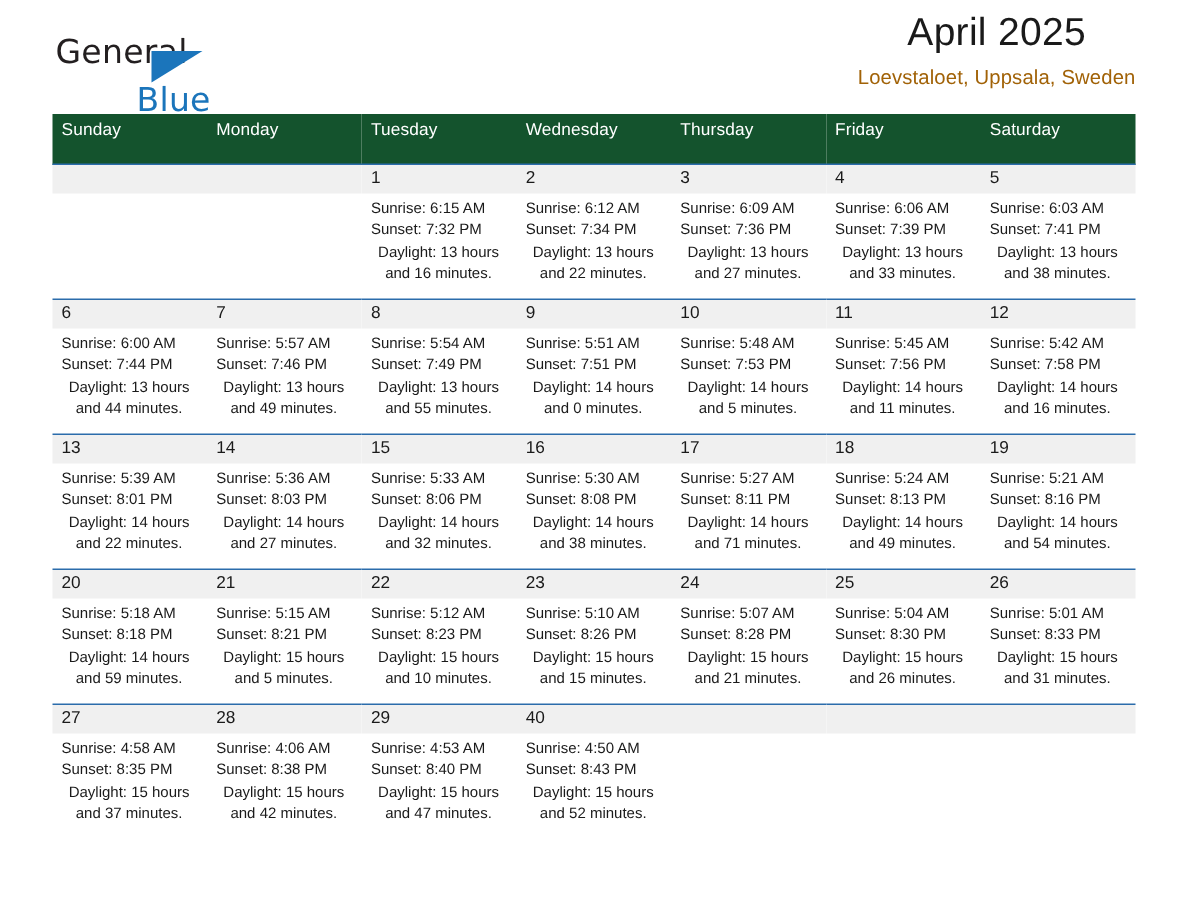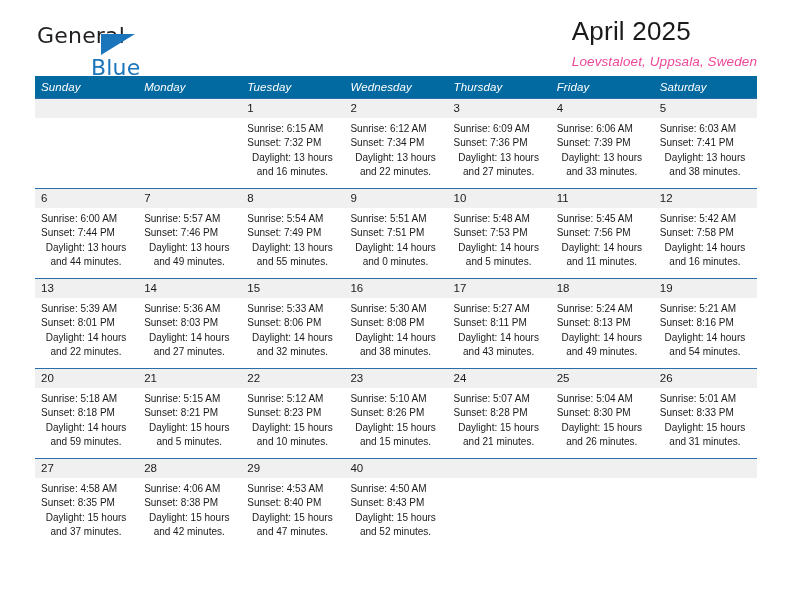--- a/index.html
+++ b/index.html
@@ -57,55 +57,53 @@
   .brand-triangle {
     position: absolute;
     left: 66px;
     top: 11px;
     width: 0;
     height: 0;
     border-left: 34px solid #1b75bb;
     border-bottom: 21px solid transparent;
   }
   .title-block {
-    text-align: left;
-    margin-top: 16px;
+    text-align: center;
+    margin-top: 6px;
   }
   .cal-title {
     font-size: 26px;
     font-weight: normal;
     color: #1a1a1a;
     line-height: 30px;
     letter-spacing: 0.2px;
   }
   .cal-subtitle {
     font-size: 13.5px;
-    color: #ec4899;
+    color: #a16207;
     line-height: 20px;
     margin-top: 6px;
     letter-spacing: 0.1px;
-    font-style: italic;
   }
 
   
   .calendar {
     width: 722px;
     border-collapse: collapse;
     table-layout: fixed;
   }
   .calendar th {
-    background: #0369a1;
+    background: #14532d;
     color: #ffffff;
     font-weight: normal;
     font-size: 11.5px;
     text-align: left;
-    padding: 5px 0 5px 6px;
+    padding: 5px 0 16px 6px;
     height: 11px;
     letter-spacing: 0.1px;
-    font-style: italic;
   }
   .calendar td {
     width: 103.14px;
     vertical-align: top;
     padding: 0;
     border-top: 1px solid #2b6cab;
     background: #ffffff;
   }
   .calendar tr.week-row td {
     height: 89px;
@@ -298,21 +296,21 @@
               <div>Sunrise: 5:30 AM</div>
               <div>Sunset: 8:08 PM</div>
               <div class="daylight">Daylight: 14 hours and 38 minutes.</div>
             </div>
           </td>
           <td>
             <div class="daynum">17</div>
             <div class="details">
               <div>Sunrise: 5:27 AM</div>
               <div>Sunset: 8:11 PM</div>
-              <div class="daylight">Daylight: 14 hours and 43 minutes.</div>
+              <div class="daylight">Daylight: 14 hours and 71 minutes.</div>
             </div>
           </td>
           <td>
             <div class="daynum">18</div>
             <div class="details">
               <div>Sunrise: 5:24 AM</div>
               <div>Sunset: 8:13 PM</div>
               <div class="daylight">Daylight: 14 hours and 49 minutes.</div>
             </div>
           </td>

